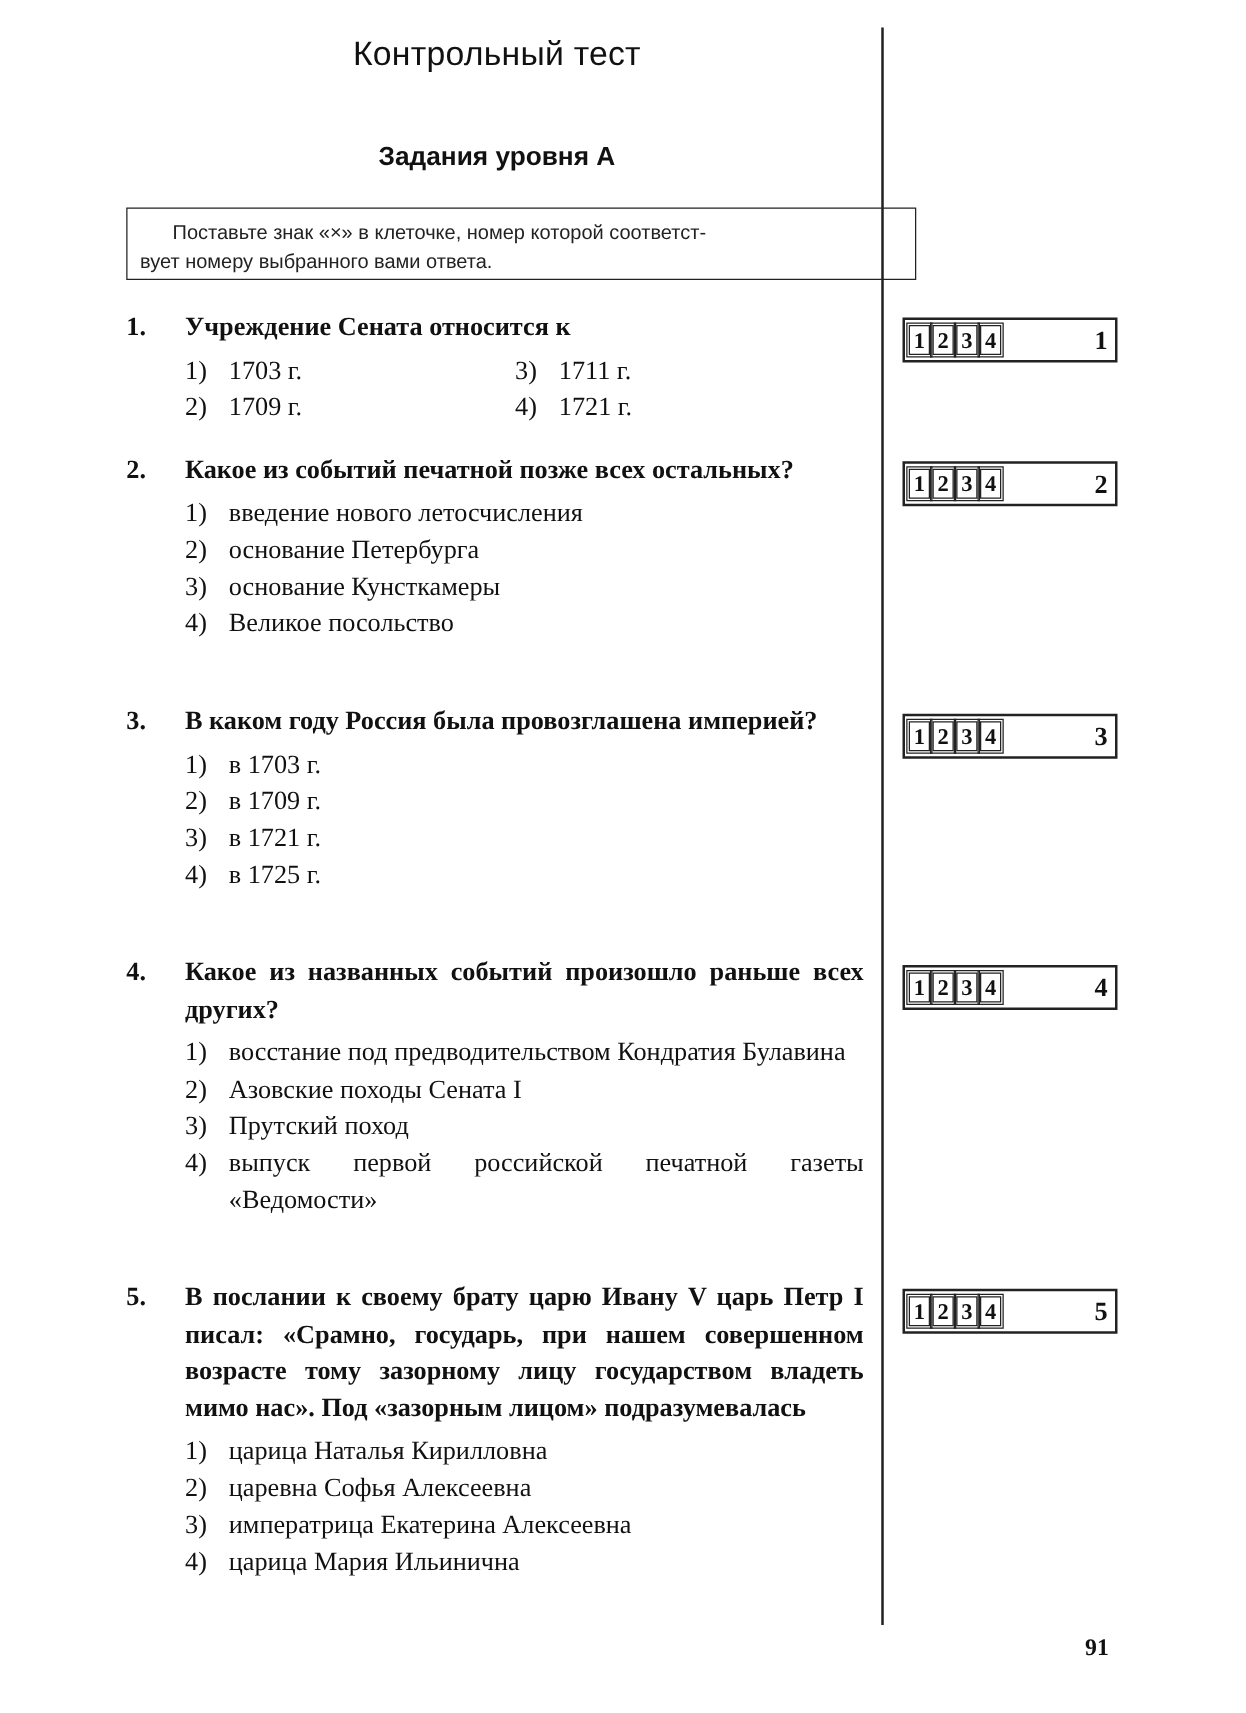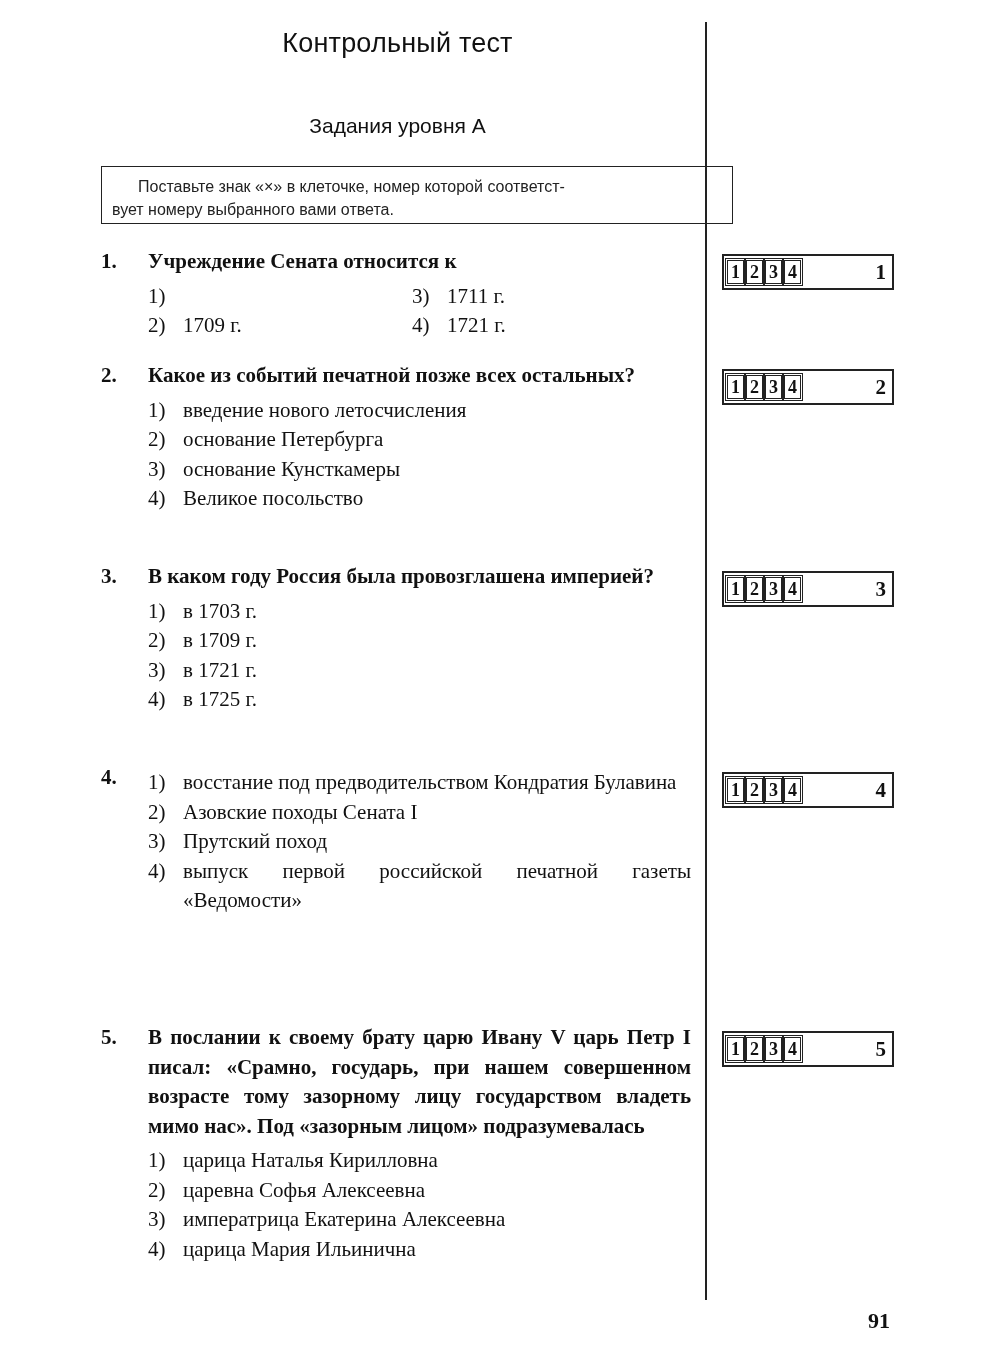--- a/index.html
+++ b/index.html
@@ -3,21 +3,21 @@
 <meta charset="utf-8">
 <style>
   html, body { margin: 0; padding: 0; background: #ffffff; }
   body { width: 997px; height: 1370px; position: relative; overflow: hidden; color: #111; }
   .sans { font-family: "Liberation Sans", "DejaVu Sans", sans-serif; }
   .serif { font-family: "Liberation Serif", "DejaVu Serif", serif; }
 
   #title { position: absolute; left: 100px; width: 595px; top: 28px; text-align: center;
            font-size: 27px; font-weight: normal; letter-spacing: 0.2px; }
   #subtitle { position: absolute; left: 100px; width: 595px; top: 114px; text-align: center;
-              font-size: 21px; font-weight: normal; }
+              font-size: 21px; font-weight: bold; }
 
   #instr { position: absolute; left: 101px; top: 166px; width: 632px; height: 58px;
            border: 1.5px solid #222; box-sizing: border-box; padding: 8px 10px 0 10px;
            font-size: 16px; line-height: 23px; color: #222; }
   #instr .ind { display: inline-block; width: 26px; }
 
   #vline { position: absolute; left: 705px; top: 22px; width: 2px; height: 1278px; background: #222; }
 
   .q { position: absolute; left: 101px; width: 590px; font-size: 21px; line-height: 29.5px; }
   .q .num { position: absolute; left: 0; top: 0; font-weight: bold; }
@@ -28,41 +28,42 @@
   .q .opt .ot { flex: 1; text-align: justify; text-align-last: left; }
   .q .grid2 { display: grid; grid-template-columns: 264px 1fr; }
 
   .ans { position: absolute; left: 722px; width: 172px; height: 36px; border: 2px solid #222;
          box-sizing: border-box; display: flex; align-items: center; padding-left: 3px; }
   .ans .cell { width: 17px; height: 24px; border: 1.5px solid #222; box-sizing: border-box;
                margin-right: 2px; display: flex; align-items: center; justify-content: center;
                font-weight: bold; font-size: 18px; outline: 1px solid #222; outline-offset: 1px; }
   .ans .qn { margin-left: auto; margin-right: 6px; font-weight: bold; font-size: 21px; }
 
-  #pagenum { position: absolute; left: 868px; top: 1308px; font-size: 22px; font-weight: bold; }
+  #pagenum { position: absolute; left: 868px; top: 1308px; font-size: 19px; font-weight: bold; }
 </style>
 </head>
 <body>
 
 <div id="title" class="sans">Контрольный тест</div>
 <div id="subtitle" class="sans">Задания уровня А</div>
 
 <div id="instr" class="sans">
   <span class="ind"></span><span>Поставьте знак «×» в клеточке, номер которой соответст-</span><br>
   <span>вует номеру выбранного вами ответа.</span>
 </div>
 
 <div id="vline"></div>
 
 <div class="q serif" style="top:247px">
   <span class="num">1.</span>
   <div class="stem">Учреждение Сената относится к</div>
   <div class="opts grid2">
     <div class="opt">
         <span class="on">1)</span>
+        <span class="ot">1703 г.</span>
       </div>
     <div class="opt">
         <span class="on">3)</span>
         <span class="ot">1711 г.</span>
       </div>
     <div class="opt">
         <span class="on">2)</span>
         <span class="ot">1709 г.</span>
       </div>
     <div class="opt">
@@ -113,20 +114,21 @@
       </div>
     <div class="opt">
         <span class="on">4)</span>
         <span class="ot">в 1725 г.</span>
       </div>
   </div>
 </div>
 
 <div class="q serif" style="top:763px">
   <span class="num">4.</span>
+  <div class="stem">Какое из названных событий произошло раньше всех других?</div>
   <div class="opts">
     <div class="opt">
         <span class="on">1)</span>
         <span class="ot">восстание под предводительством Кондратия Булавина</span>
       </div>
     <div class="opt">
         <span class="on">2)</span>
         <span class="ot">Азовские походы Сената I</span>
       </div>
     <div class="opt">

